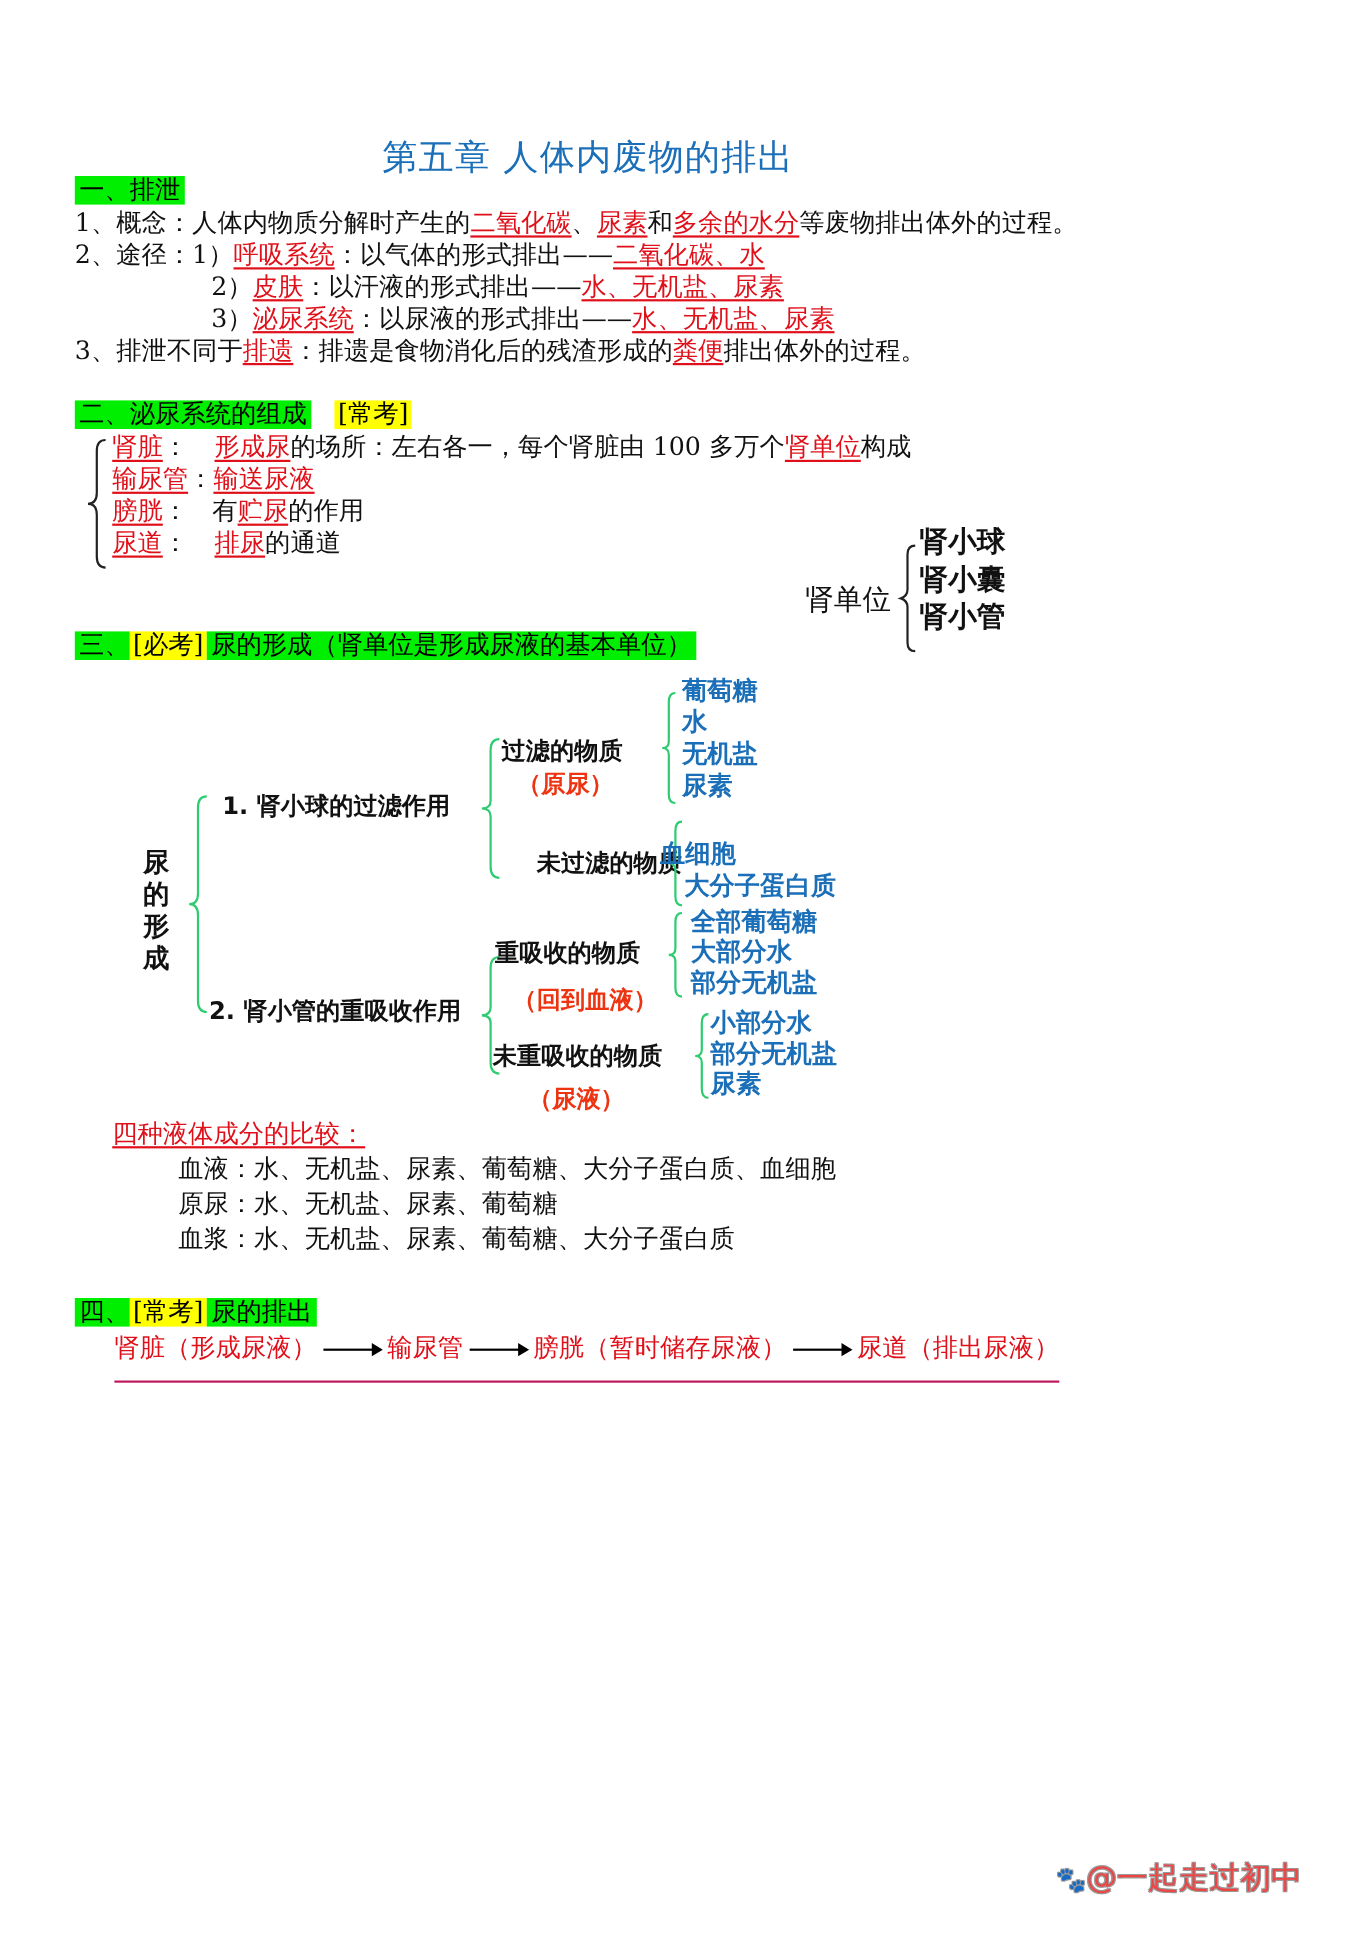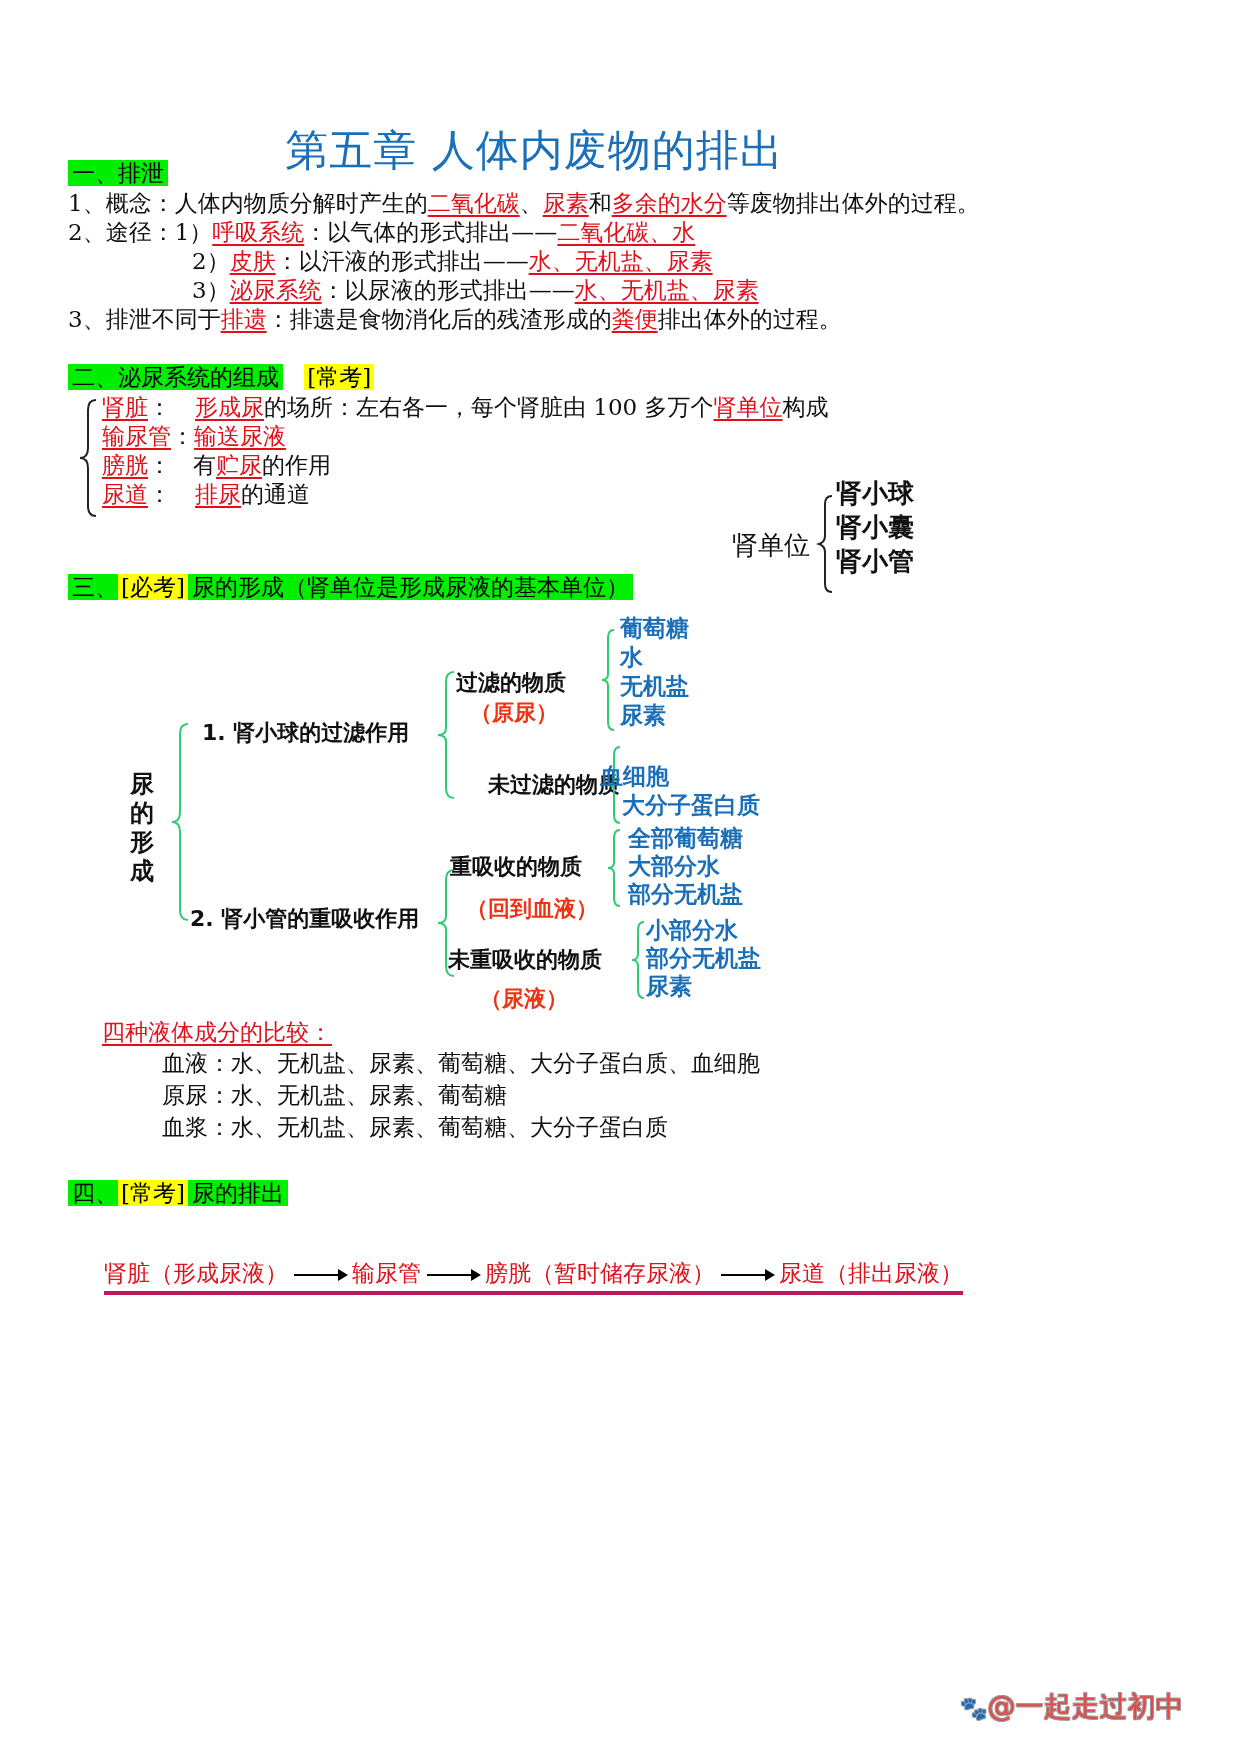--- a/index.html
+++ b/index.html
@@ -1,23 +1,23 @@
 <!DOCTYPE html>
 <html><head>
 <meta charset="utf-8">
 <style>
   html, body { margin:0; padding:0; background:#ffffff; }
   body { width:1242px; height:1757px; position:relative; overflow:hidden;
          font-family:"DejaVu Serif","Liberation Serif",serif; color:#111; }
   .abs { position:absolute; white-space:nowrap; }
-  .title { left:0; width:1069px; text-align:center; top:122px; font-size:43px; color:#1b6fb8;
+  .title { left:0; width:1069px; text-align:center; top:122px; font-size:32px; color:#1b6fb8;
            font-family:"DejaVu Sans","Liberation Sans",sans-serif; letter-spacing:1px; }
   .line { font-size:23px; line-height:32px; }
   .red { color:#e0101a; }
-  .u { text-decoration:underline; text-decoration-color:#e0101a; text-underline-offset:4px; }
+  .u { text-decoration:underline; text-decoration-color:#e0101a; text-underline-offset:4px;font-family:Liberation Mono, monospace; }
   .hl-green { background:#00ee00; color:#000; padding:0 4px; }
   .hl-yellow { background:#ffff00; color:#000; padding:0 3px;margin-top:12px; }
   .sec { font-size:23px; line-height:30px; }
   .blue { color:#1b6fb8; font-family:"DejaVu Sans","Liberation Sans",sans-serif; font-weight:bold; font-size:23px; }
   .dk { color:#111; font-family:"DejaVu Sans","Liberation Sans",sans-serif; font-weight:bold; font-size:22px; }
   .or { color:#ee3311; font-family:"DejaVu Sans","Liberation Sans",sans-serif; font-weight:bold; font-size:22px; }
   .vert { font-family:"DejaVu Sans","Liberation Sans",sans-serif; font-weight:bold; font-size:24px; line-height:29px; width:30px; white-space:normal; }
   svg.br { position:absolute; overflow:visible; }
   .wm { color:#ef4444; font-size:28px; font-family:"DejaVu Sans","Liberation Sans",sans-serif;
         text-shadow:-1px -1px 0 #999, 1px -1px 0 #999, -1px 1px 0 #999, 1px 1px 0 #999; }
@@ -148,19 +148,19 @@
 <div class="abs" style="left:162px;top:1047px;font-size:23px;line-height:32px;">
   <div>血液：水、无机盐、尿素、葡萄糖、大分子蛋白质、血细胞</div>
   <div>原尿：水、无机盐、尿素、葡萄糖</div>
   <div>血浆：水、无机盐、尿素、葡萄糖、大分子蛋白质</div>
 </div>
 
 <div class="abs sec" style="left:68px;top:1178px;">
   <span class="hl-green" style="padding-right:0">四、</span><span class="hl-yellow">[常考]</span><span class="hl-green">尿的排出</span>
 </div>
 
-<div class="abs flow" style="left:104px;top:1210px;border-bottom:4px solid #be185d;padding-bottom:2px;margin-top:48px;">
+<div class="abs flow" style="left:104px;top:1210px;border-bottom:2px solid #be185d;padding-bottom:14px;">
   <span>肾脏（形成尿液）</span><span class="arrow"></span><span>输尿管</span><span class="arrow"></span><span>膀胱（暂时储存尿液）</span><span class="arrow"></span><span>尿道（排出尿液）</span>
 </div>
 
 <div class="abs wm" style="left:960px;top:1688px;">
   <span style="font-size:22px;">🐾</span><span>@一起走过初中</span>
 </div>
 
 </body></html>

